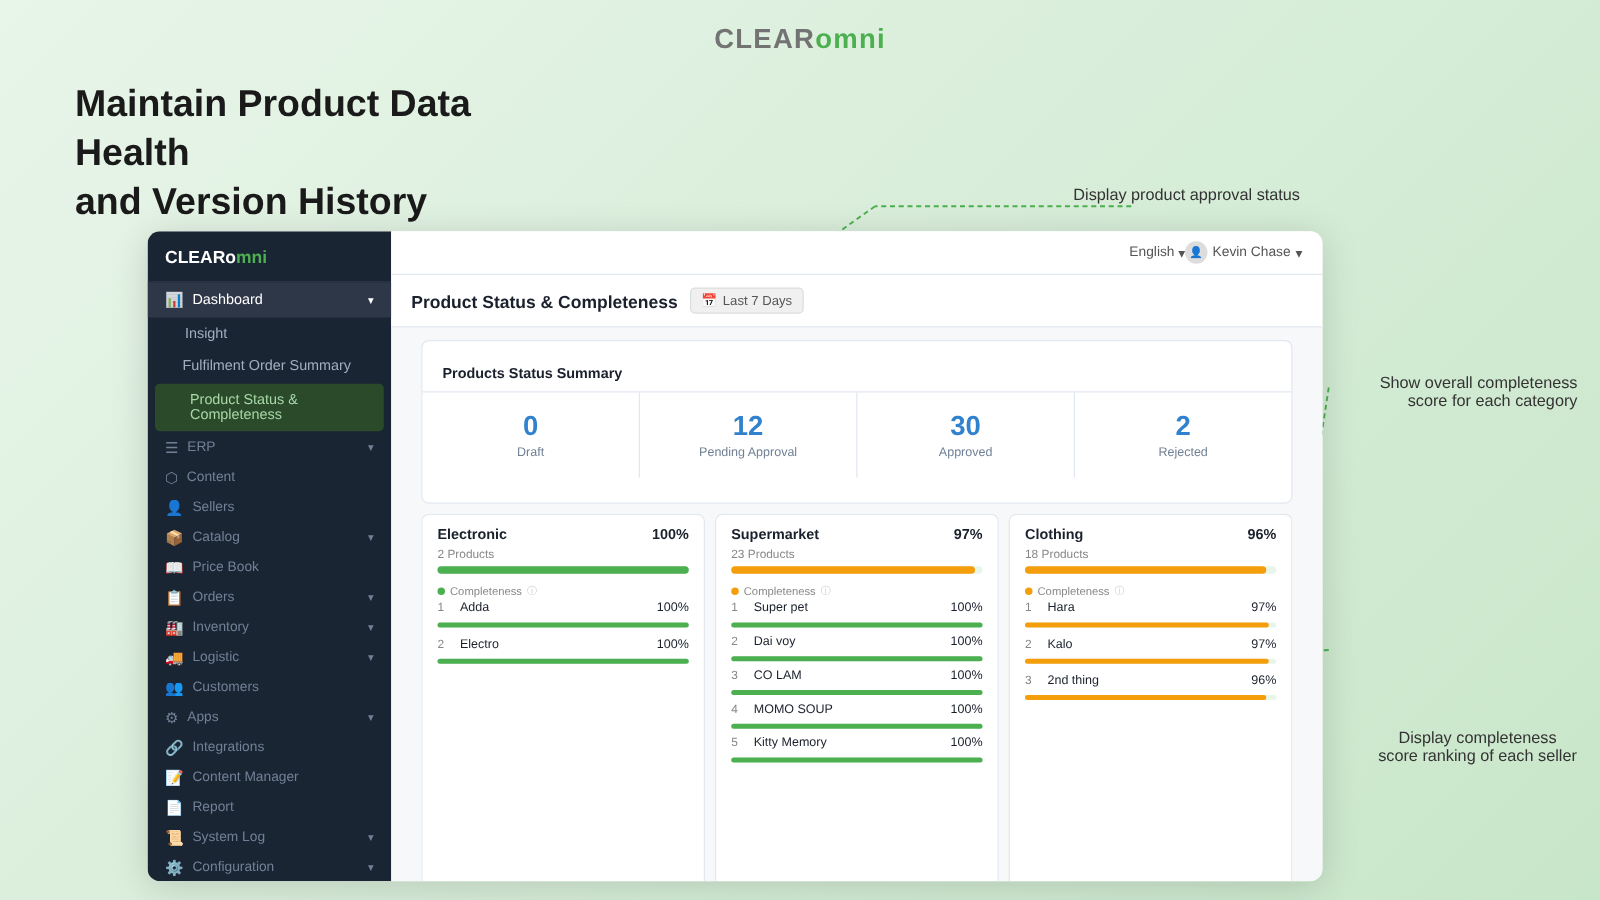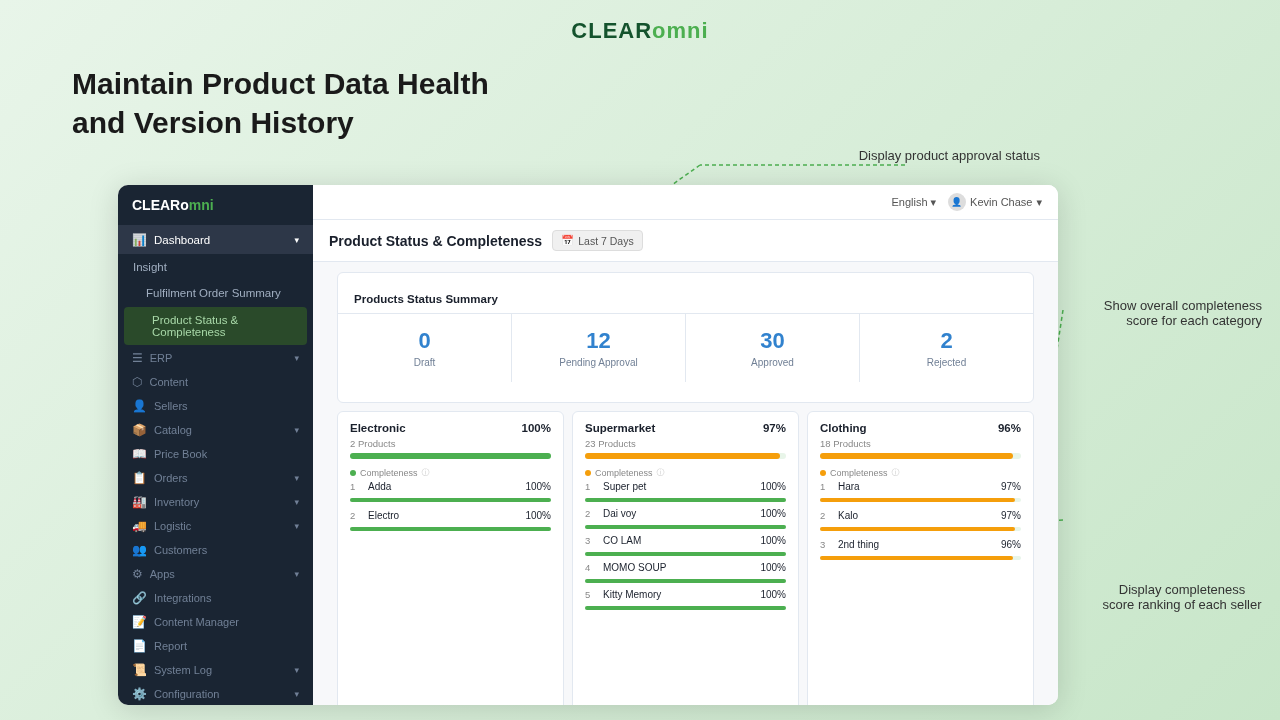--- a/index.html
+++ b/index.html
@@ -14,32 +14,31 @@
 
     
     .top-brand {
       text-align: center;
       padding: 18px 0 10px;
       font-size: 22px;
       font-weight: 700;
       color: #222;
       letter-spacing: 1px;
     }
-    .top-brand span.clear { color: #14532d; margin-top: 29px; }
+    .top-brand span.clear { color: #737373; margin-top: 29px; }
     .top-brand span.omni { color: #4caf50; }
 
     
     .hero {
-      padding: 10px 28px 0;
+      padding: 10px 60px 0;
       font-size: 30px;
       font-weight: 800;
       color: #1a1a1a;
       line-height: 1.3;
       max-width: 520px;
-      margin-left: 44px;
     }
 
     
     .annotation {
       position: absolute;
       font-size: 13px;
       color: #333;
       font-weight: 500;
     }
     .ann-approval {
@@ -148,21 +147,21 @@
     
     .top-bar {
       background: #fff;
       padding: 8px 16px;
       display: flex;
       align-items: center;
       justify-content: flex-end;
       border-bottom: 1px solid #e2e8f0;
       font-size: 11px;
       color: #555;
-      gap: 12px;
+      gap: 0;
     }
     .top-bar .lang { display: flex; align-items: center; gap: 3px; }
 
     
     .page-header {
       background: #fff;
       padding: 10px 16px;
       display: flex;
       align-items: center;
       gap: 10px;
@@ -426,21 +425,21 @@
   <div class="sidebar">
     <div class="sidebar-logo">
       <span>CLEARo</span><span style="color:#4caf50">mni</span>
     </div>
 
     <div class="sidebar-item active">
       <span class="icon">📊</span>
       <span>Dashboard</span>
       <span class="chevron">▾</span>
     </div>
-    <div class="sidebar-item" style="padding-left:15px;">
+    <div class="sidebar-item" style="padding-left:30px;">
       <span>Insight</span>
     </div>
     <div class="sidebar-item" style="padding-left:28px;">
       <span>Fulfilment Order Summary</span>
     </div>
     <div class="sidebar-item highlighted" style="padding-left:28px; margin:1px 6px; border-radius:4px;">
       <span>Product Status &amp; Completeness</span>
     </div>
     <div class="sidebar-section-header">
       <span class="icon">☰</span>

